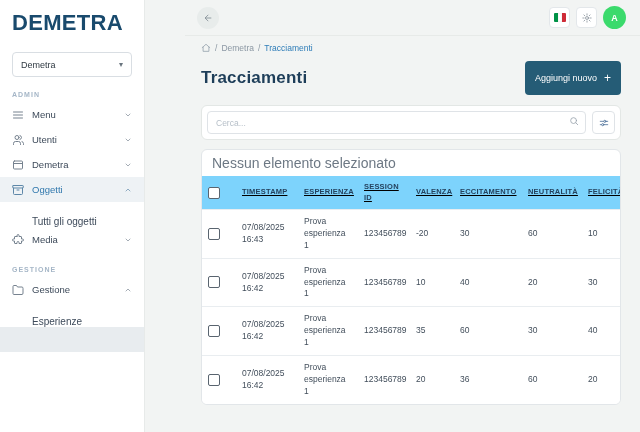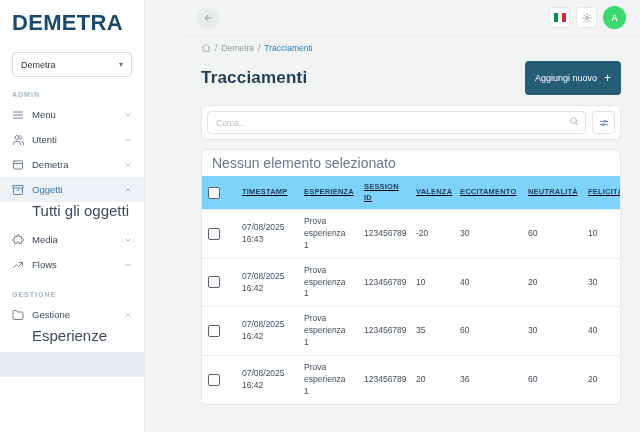--- a/index.html
+++ b/index.html
@@ -16,22 +16,22 @@
                font-size:9px; color:#2f3942; background:#fff; cursor:pointer; }
   .workspace .caret { font-size:8px; color:#6a757f; }
   .section-label { font-size:7px; font-weight:700; letter-spacing:1px; color:#a5b6c7;
                    margin:14px 12px 4px; }
   .nav-item { height:25px; display:flex; align-items:center; gap:8px; padding:0 12px;
               font-size:9.5px; color:#3d4a5a; cursor:pointer; }
   .nav-item .ic { color:#76828f; }
   .nav-item .chev { margin-left:auto; color:#b3bcc6; display:flex; }
   .nav-item.active { background:#eef2f5; color:#3178ad;justify-content:flex-end; }
   .nav-item.active .ic { color:#5d87a8; }
-  .nav-sub { height:25px; display:flex; align-items:flex-start; padding:0 12px 0 32px;
-             font-size:15px; color:#3d4a5a; cursor:pointer; }
+  .nav-sub { height:25px; display:flex; align-items:flex-end; padding:0 12px 0 32px;
+             font-size:10px; color:#3d4a5a; cursor:pointer; }
   .nav-sub.selected { background:#e8ecef; }
 
   
   .main { flex:1; display:flex; flex-direction:column; min-width:0; }
   .topbar { height:36px; display:flex; align-items:center; justify-content:space-between;
             padding:0 14px 0 12px; border-bottom:1px solid #e7eae8; }
   .back-btn { width:22px; height:22px; border-radius:50%; background:#e8eceb; border:none;
               display:flex; align-items:center; justify-content:center; color:#818c94; cursor:pointer; }
   .topbar-right { display:flex; align-items:center; gap:6px; }
   .sq-btn { width:21px; height:21px; border:1px solid #e3e7ea; border-radius:4px; background:#fff;
@@ -169,32 +169,20 @@
         </svg>
       <span>Media</span>
       <span class="chev">
           <svg class="ic chevsz" viewBox="0 0 24 24">
             <polyline points="6 9 12 15 18 9"></polyline>
           </svg>
         </span>
     </div>
 
 
-    <div class="nav-item">
-      <svg class="ic" viewBox="0 0 24 24">
-          <polyline points="3 17 9 11 13 15 21 7"></polyline>
-          <polyline points="15 7 21 7 21 13"></polyline>
-        </svg>
-      <span>Flows</span>
-      <span class="chev">
-          <svg class="ic chevsz" viewBox="0 0 24 24">
-            <polyline points="6 9 12 15 18 9"></polyline>
-          </svg>
-        </span>
-    </div>
 
     <div class="section-label">GESTIONE</div>
 
     <div class="nav-item">
       <svg class="ic" viewBox="0 0 24 24">
           <path d="M22 19a2 2 0 0 1-2 2H4a2 2 0 0 1-2-2V5a2 2 0 0 1 2-2h5l2 3h9a2 2 0 0 1 2 2z"></path>
         </svg>
       <span>Gestione</span>
       <span class="chev">
           <svg class="ic chevsz" viewBox="0 0 24 24">

